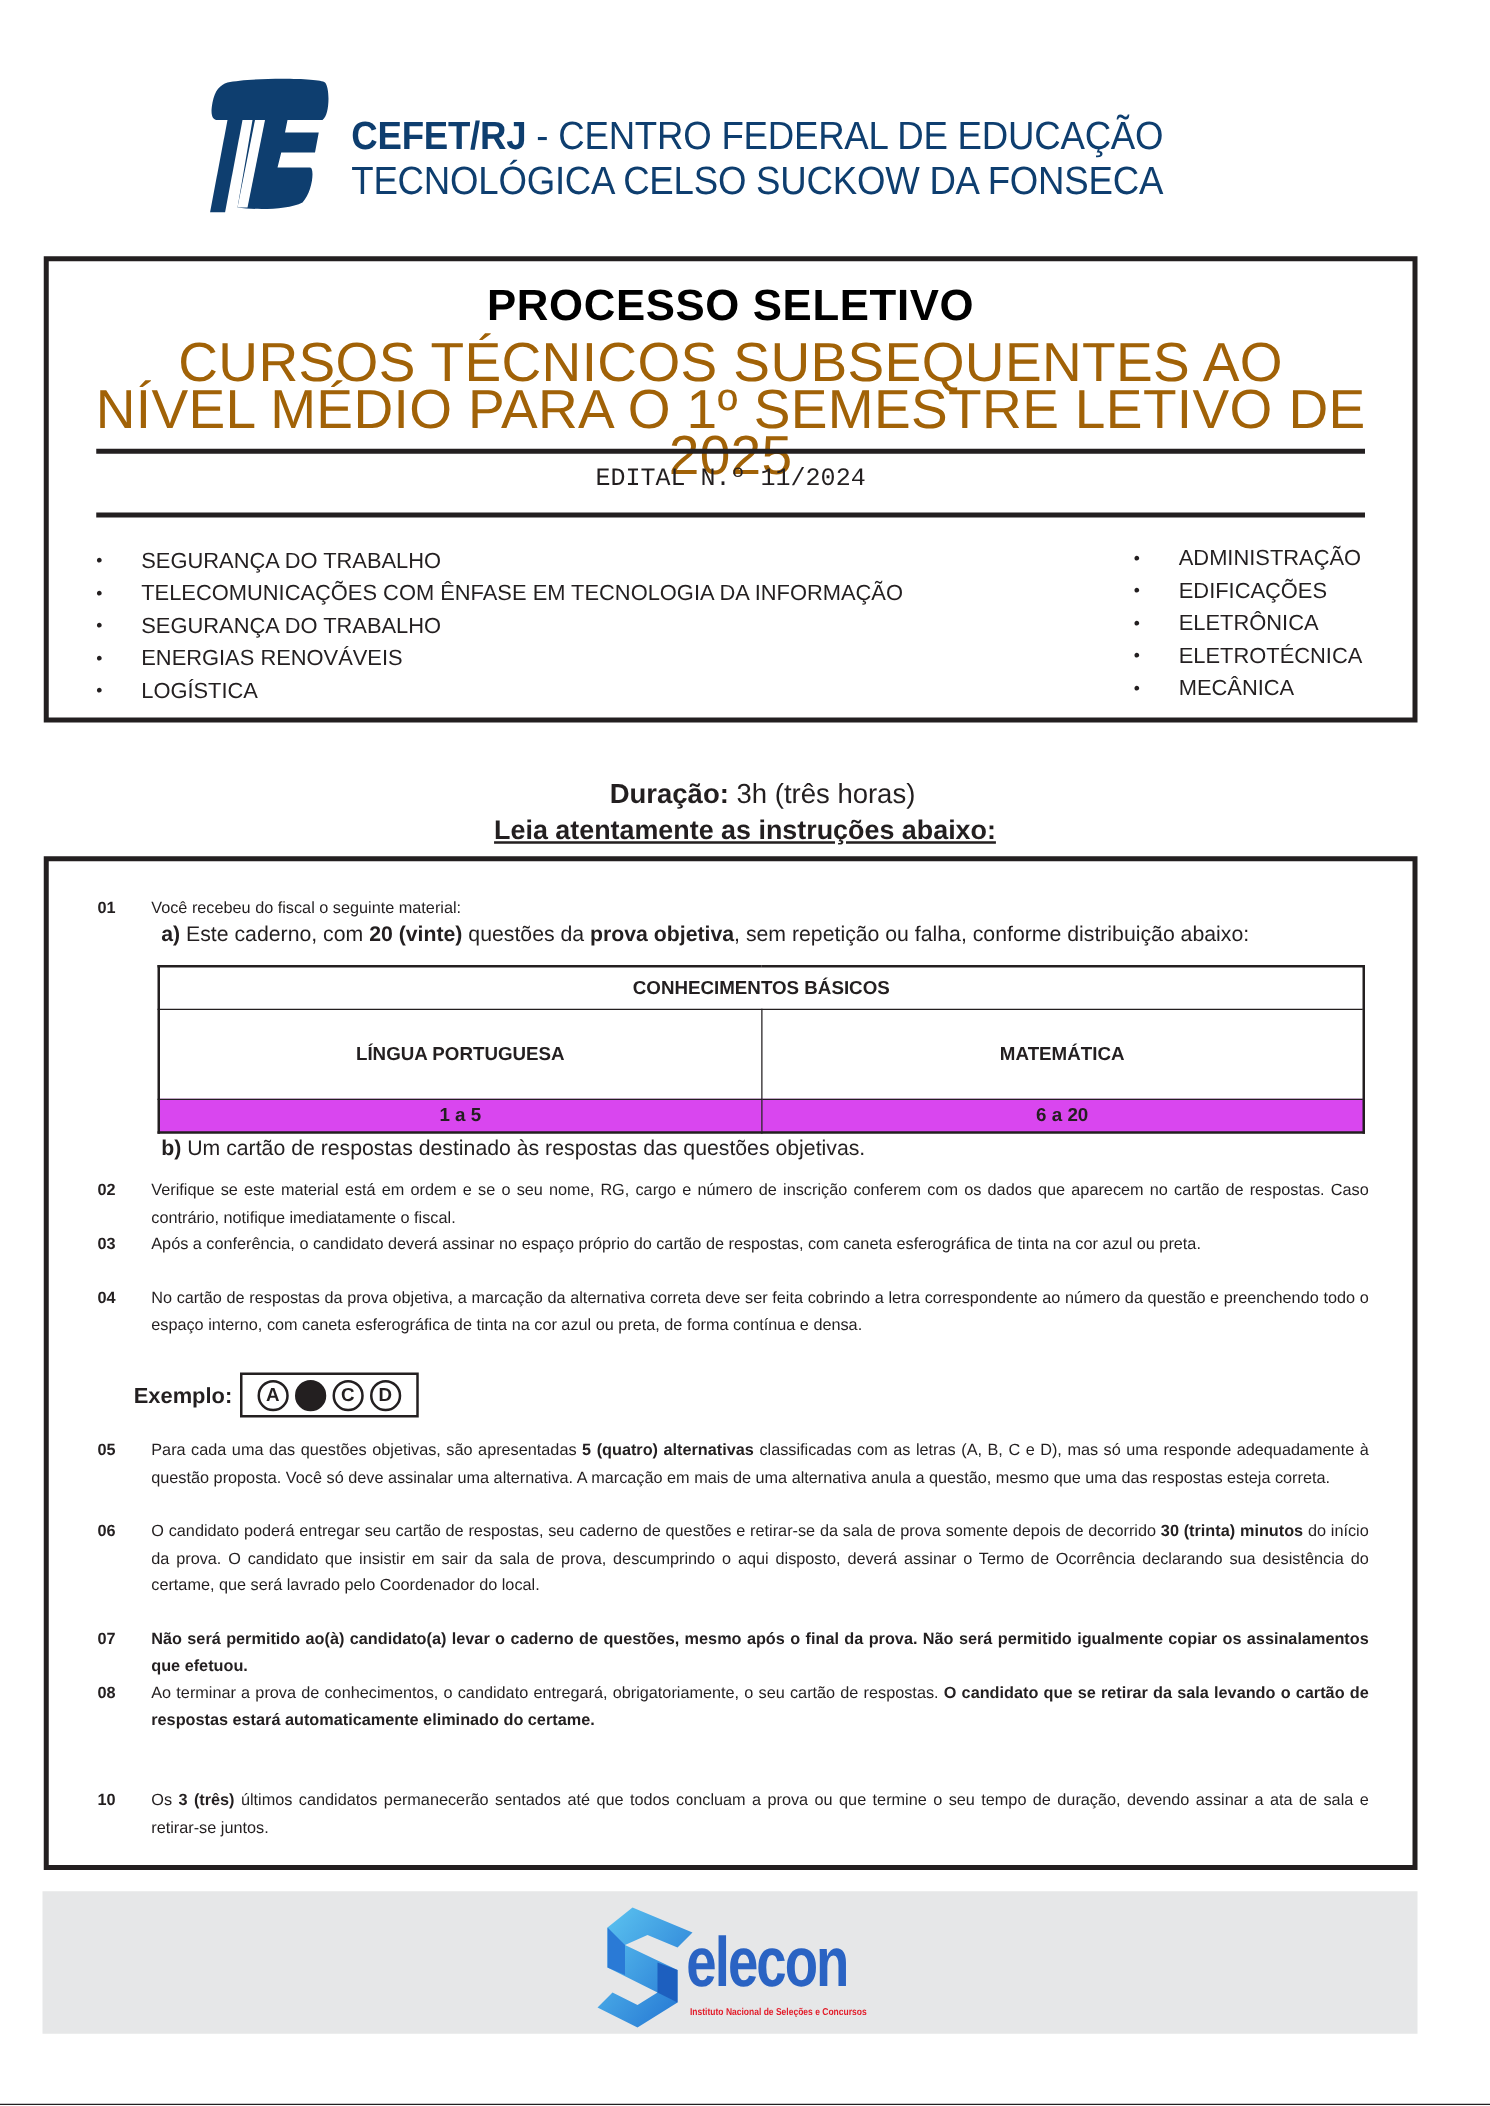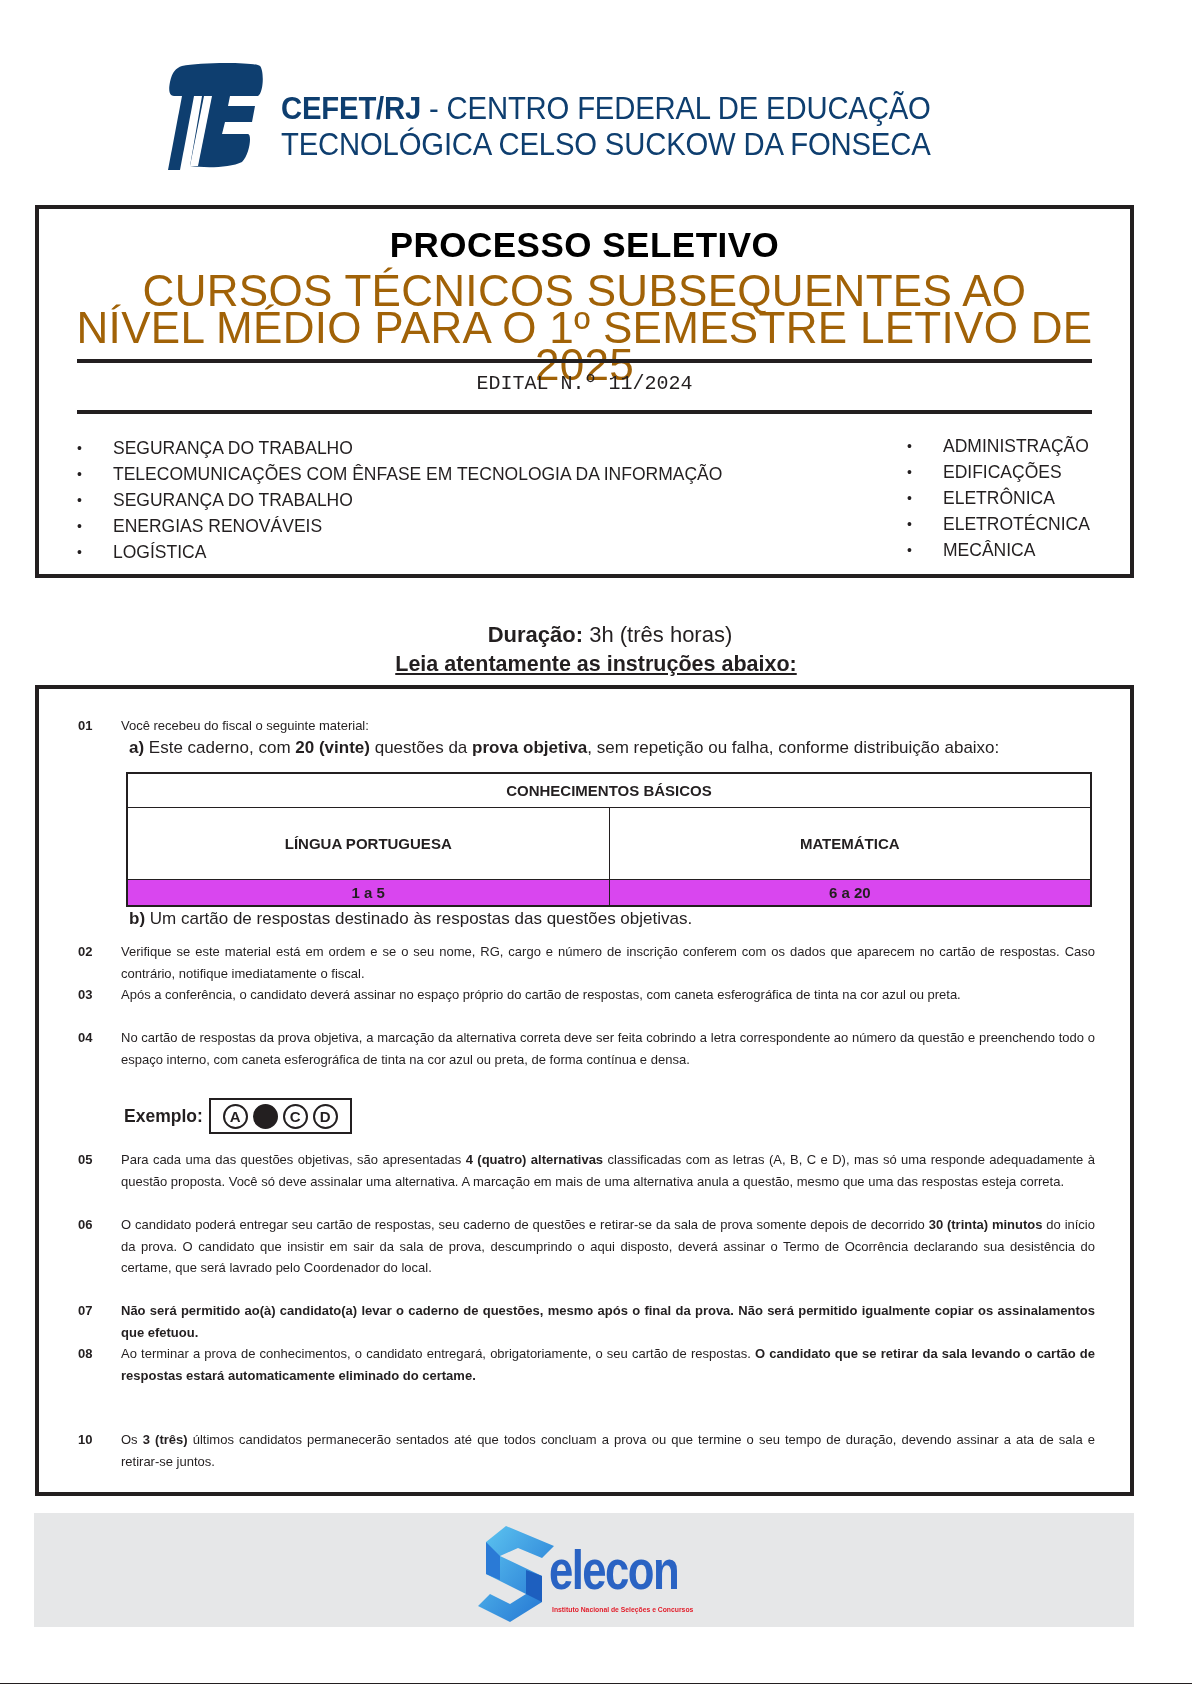--- a/index.html
+++ b/index.html
@@ -38,21 +38,21 @@
   .instr b { font-weight: bold; }
   .sub { position: absolute; left: 90px; font-size: 17px; line-height: 21.6px; white-space: nowrap; }
   .sub b { font-weight: bold; }
 
   .dist-table { position: absolute; left: 87px; top: 83px; width: 966px; border-collapse: collapse; border: 2px solid #231f20; }
   .dist-table td { border: 1.5px solid #231f20; text-align: center; font-weight: bold; font-size: 15px; }
   .dist-table .h1 td { height: 34px; }
   .dist-table .h2 td { height: 72px; }
   .dist-table .r td { height: 27px; background: #d946ef; }
 
-  .example { position: absolute; left: 85px; top: 409px; display: flex; align-items: center; }
+  .example { position: absolute; left: 68px; top: 409px; display: flex; align-items: center; }
   .example-label { font-weight: bold; font-size: 17.5px; margin-right: 6px; }
   .example-box { display: flex; align-items: center; gap: 5px; border: 2px solid #231f20; height: 36px; padding: 0 12px 0 12px; }
   .bubble { width: 25px; height: 25px; border-radius: 50%; border: 2px solid #231f20; font-size: 15px; font-weight: bold; display: flex; align-items: center; justify-content: center; line-height: 1; }
   .bubble.filled { background: #231f20; }
 
   
   .footer { position: absolute; left: 34px; top: 1513px; width: 1100px; height: 114px; background: #e6e7e8; }
   .selecon { position: absolute; left: 440px; top: 5px; width: 300px; height: 104px; }
   .selecon-word { position: absolute; left: 75px; top: 24px; font-family: "Liberation Sans", sans-serif; font-weight: bold; font-size: 56px; color: #2a63c3; letter-spacing: -2px; transform: scaleX(0.78); transform-origin: left top; line-height: 56px; }
   .selecon-tag { position: absolute; left: 78px; top: 87px; font-size: 8px; color: #e21d2a; font-weight: bold; white-space: nowrap; transform: scaleX(0.85); transform-origin: left top; }
@@ -175,21 +175,21 @@
     <div class="example-box">
       <span class="bubble">A</span>
       <span class="bubble filled"></span>
       <span class="bubble">C</span>
       <span class="bubble">D</span>
     </div>
   </div>
 
   <div class="instr" style="top:460px">
     <span class="num">05</span>
-    <div class="body"><span>Para cada uma das questões objetivas, são apresentadas </span><b>4 (quatro) alternativas</b><span> classificadas com as letras (A, B, C e D), mas só uma responde adequadamente à questão proposta. Você só deve assinalar uma alternativa. A marcação em mais de uma alternativa anula a questão, mesmo que uma das respostas esteja correta.</span></div>
+    <div class="body"><span>Para cada uma das questões objetivas, são apresentadas </span><b>5 (quatro) alternativas</b><span> classificadas com as letras (A, B, C e D), mas só uma responde adequadamente à questão proposta. Você só deve assinalar uma alternativa. A marcação em mais de uma alternativa anula a questão, mesmo que uma das respostas esteja correta.</span></div>
   </div>
   <div class="instr" style="top:525px">
     <span class="num">06</span>
     <div class="body"><span>O candidato poderá entregar seu cartão de respostas, seu caderno de questões e retirar-se da sala de prova somente depois de decorrido </span><b>30 (trinta) minutos</b><span> do início da prova. O candidato que insistir em sair da sala de prova, descumprindo o aqui disposto, deverá assinar o Termo de Ocorrência declarando sua desistência do certame, que será lavrado pelo Coordenador do local.</span></div>
   </div>
   <div class="instr" style="top:611px">
     <span class="num">07</span>
     <div class="body"><b>Não será permitido ao(à) candidato(a) levar o caderno de questões, mesmo após o final da prova. Não será permitido igualmente copiar os assinalamentos que efetuou.</b></div>
   </div>
   <div class="instr" style="top:654px">

